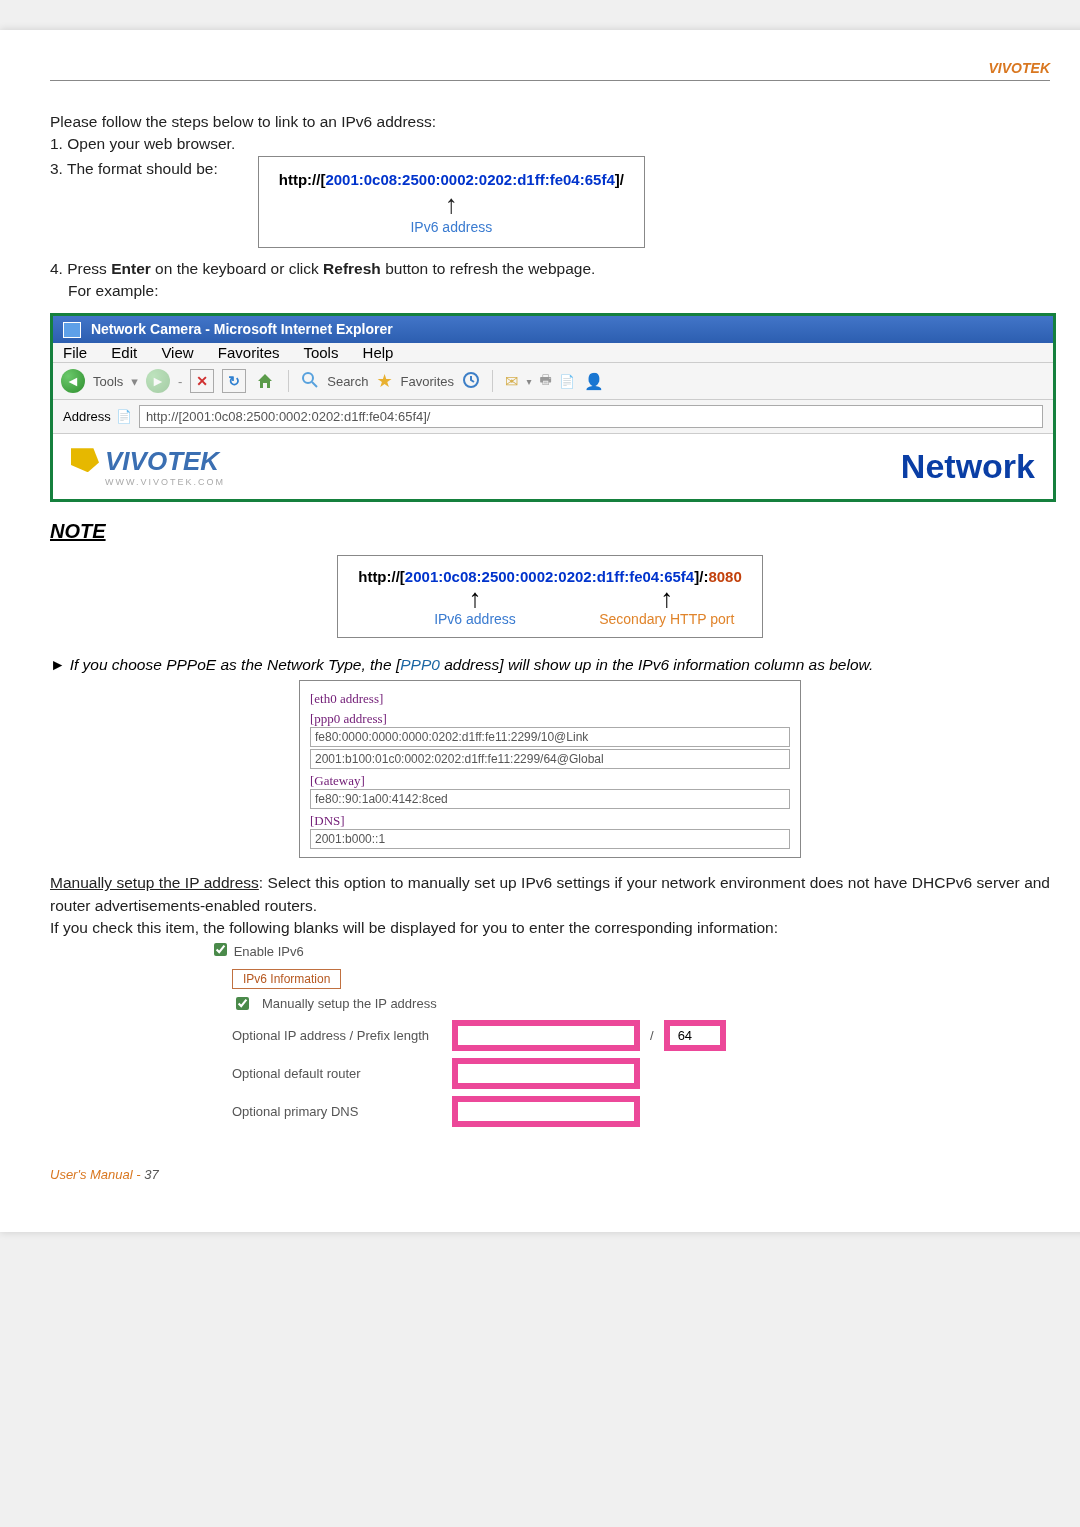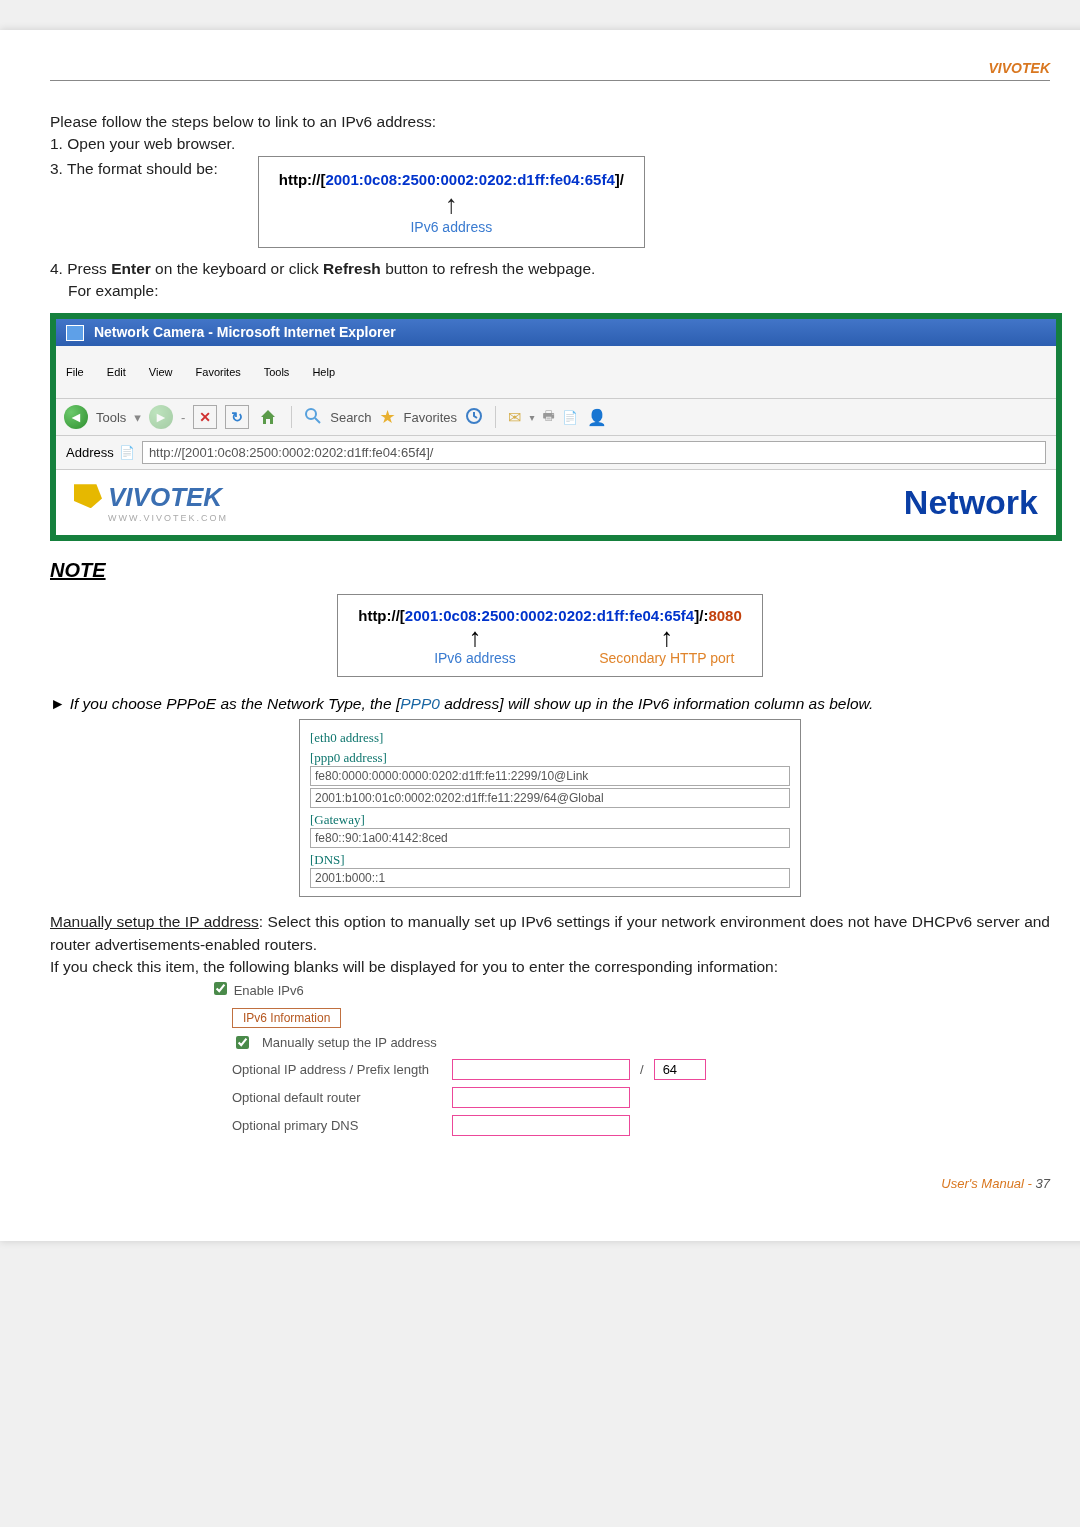--- a/index.html
+++ b/index.html
@@ -57,35 +57,35 @@
       color: #3a7bd0;
       text-align: center;
       font-size: 14px;
     }
     .label-orange {
       color: #e0842b;
       text-align: center;
       font-size: 14px;
     }
     .ie-window {
-      border: 6px solid #15803d;
+      border: 3px solid #15803d;
       margin-top: 10px;
       width: 100%;
     }
     .ie-title {
       background: linear-gradient(#4275c8, #2c5eb0);
       color: #fff;
       font-size: 14px;
       font-weight: bold;
       padding: 5px 10px;
     }
     .ie-menu {
       background: #f5f5f5;
-      padding: 20px 10px;
-      font-size: 11px;
+      padding: 1px 10px;
+      font-size: 15px;
       border-bottom: 1px solid #ccc;
     }
     .ie-menu span { margin-right: 20px; }
     .ie-toolbar {
       background: #f5f5f5;
       padding: 6px 8px;
       border-bottom: 1px solid #ccc;
       display: flex;
       align-items: center;
       gap: 8px;
@@ -174,21 +174,21 @@
     .box2 .row { display: flex; justify-content: space-around; }
     .ipv6-info-box {
       border: 1px solid #888;
       width: 480px;
       margin: 6px auto 0 auto;
       padding: 6px 10px 8px 10px;
       font-size: 13px;
     }
     .ipv6-info-box .lbl {
       font-family: "Times New Roman", serif;
-      color: #0f766e;
+      color: #701a75;
       margin-top: 4px;
     }
     .ipv6-info-box input {
       width: 100%;
       font-size: 12px;
       padding: 2px 4px;
       border: 1px solid #aaa;
       color: #555;
       box-sizing: border-box;
     }
@@ -198,38 +198,38 @@
       font-size: 13px;
       color: #555;
     }
     .settings-block .row2 {
       display: flex;
       align-items: center;
       gap: 10px;
       margin: 5px 0 7px 22px;
     }
     .settings-block input[type=text] {
-      border: 1px solid #ec4899;
+      border: 6px solid #ec4899;
       padding: 2px 8px;
       font-size: 13px;
       width: 160px;
     }
     .settings-block input[type=checkbox] {
       accent-color: #4a8a4a;
     }
     .ipv6-info-btn {
       border: 1px solid #c07040;
       color: #b65820;
       background: #fff;
       padding: 2px 10px;
       font-size: 12px;
       margin-left: 22px;
     }
     .footer {
-      text-align: right;
+      text-align: left;
       font-style: italic;
       color: #d97720;
       font-size: 13px;
       margin-top: 40px;
     }
     .footer .pg { color: #555; font-style: italic; }
     .underline { text-decoration: underline; }
   </style>
 </head>
 <body>

